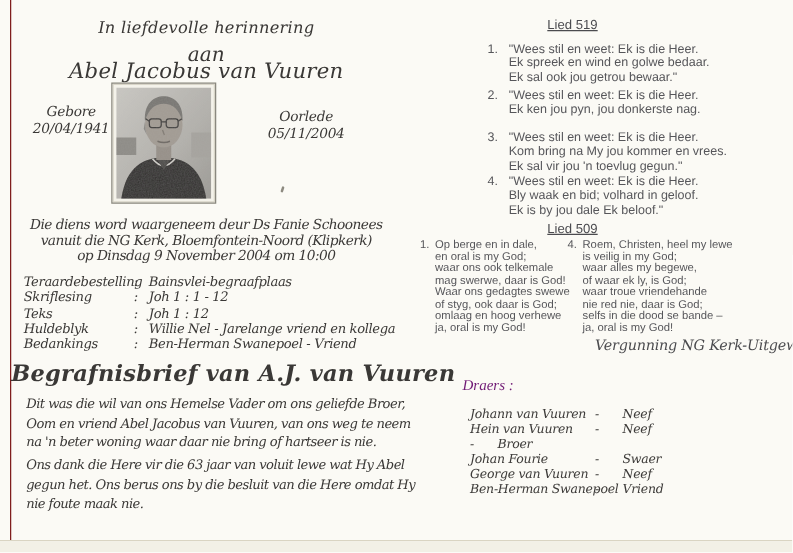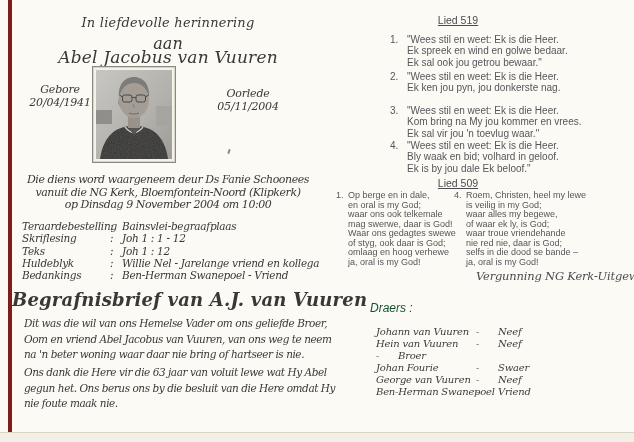--- a/index.html
+++ b/index.html
@@ -7,21 +7,21 @@
     position:relative;width:634px;height:442px;overflow:hidden;
     background:#fbfaf5;font-family:"DejaVu Serif",serif;
   }
   
   .bottom-edge{position:absolute;left:0;top:432px;width:634px;height:1px;background:#d9d4c2;}
   .below-edge{position:absolute;left:0;top:433px;width:634px;height:9px;background:#f2f0e6;}
 
   
   .page-left{
     position:absolute;left:8px;top:0;width:312px;height:432px;
-    border-left:4px solid #7f1d1d;color:#3a3836;font-style:italic;
+    border-left:1px solid #7f1d1d;color:#3a3836;font-style:italic;
   }
   .pl-center{position:absolute;left:0;right:0;text-align:center;white-space:nowrap;}
   .pl-header1{top:15px;font-size:13px;letter-spacing:.2px;}
   .pl-header2{top:34px;font-size:16px;}
   .pl-name{top:47px;font-size:17px;letter-spacing:.2px;}
 
   .photo-frame{
     position:absolute;left:80px;top:66px;width:84px;height:97px;
     border:1px solid #8a887f;background:#f4f2ea;padding:3px;box-sizing:border-box;
     box-shadow:0 0 0 1px #d8d5c8 inset;
@@ -64,22 +64,22 @@
   .v-1{top:34px;} .v-2{top:71px;} .v-3{top:105px;} .v-4{top:140px;}
 
   .hymn2-col{position:absolute;display:flex;font-size:9px;line-height:9.5px;top:191px;}
   .hymn2-col .vnum{width:12px;flex:none;}
   .hymn2-col .vlines div{white-space:nowrap;}
   .col-1{left:6px;} .col-2{left:124px;}
 
   .credit{position:absolute;left:146px;top:269px;font-family:"DejaVu Serif",serif;
     font-style:italic;font-size:11.5px;color:#4b4b4e;white-space:nowrap;letter-spacing:-.2px;}
 
-  .bearers-title{position:absolute;left:40px;top:301px;font-family:Liberation Sans, sans-serif;
-    font-style:italic;font-size:12px;color:#14532d;}
+  .bearers-title{position:absolute;left:40px;top:301px;font-family:Liberation Serif, serif;
+    font-style:italic;font-size:12px;color:#701a75;}
   .bearers{position:absolute;left:46px;top:326px;font-family:"DejaVu Serif",serif;
     font-style:italic;font-size:10px;letter-spacing:-.2px;color:#3d3b39;}
   .bearer-row{display:flex;line-height:12px;white-space:nowrap;}
   .b-name{width:100px;}
   .b-dash{width:22px;}
 </style>
 </head>
 <body>
 
 <div class="scan">
@@ -212,21 +212,21 @@
       <div class="vlines">
         <div>"Wees stil en weet:  Ek is die Heer.</div>
         <div>Ek ken jou pyn, jou donkerste nag.</div>
       </div>
     </div>
     <div class="verse v-3">
       <span class="vnum">3.</span>
       <div class="vlines">
         <div>"Wees stil en weet:  Ek is die Heer.</div>
         <div>Kom bring na My jou kommer en vrees.</div>
-        <div>Ek sal vir jou 'n toevlug waar."</div>
+        <div>Ek sal vir jou 'n toevlug gegun."</div>
       </div>
     </div>
     <div class="verse v-4">
       <span class="vnum">4.</span>
       <div class="vlines">
         <div>"Wees stil en weet:  Ek is die Heer.</div>
         <div>Bly waak en bid;  volhard in geloof.</div>
         <div>Ek is by jou dale Ek beloof."</div>
       </div>
     </div>

